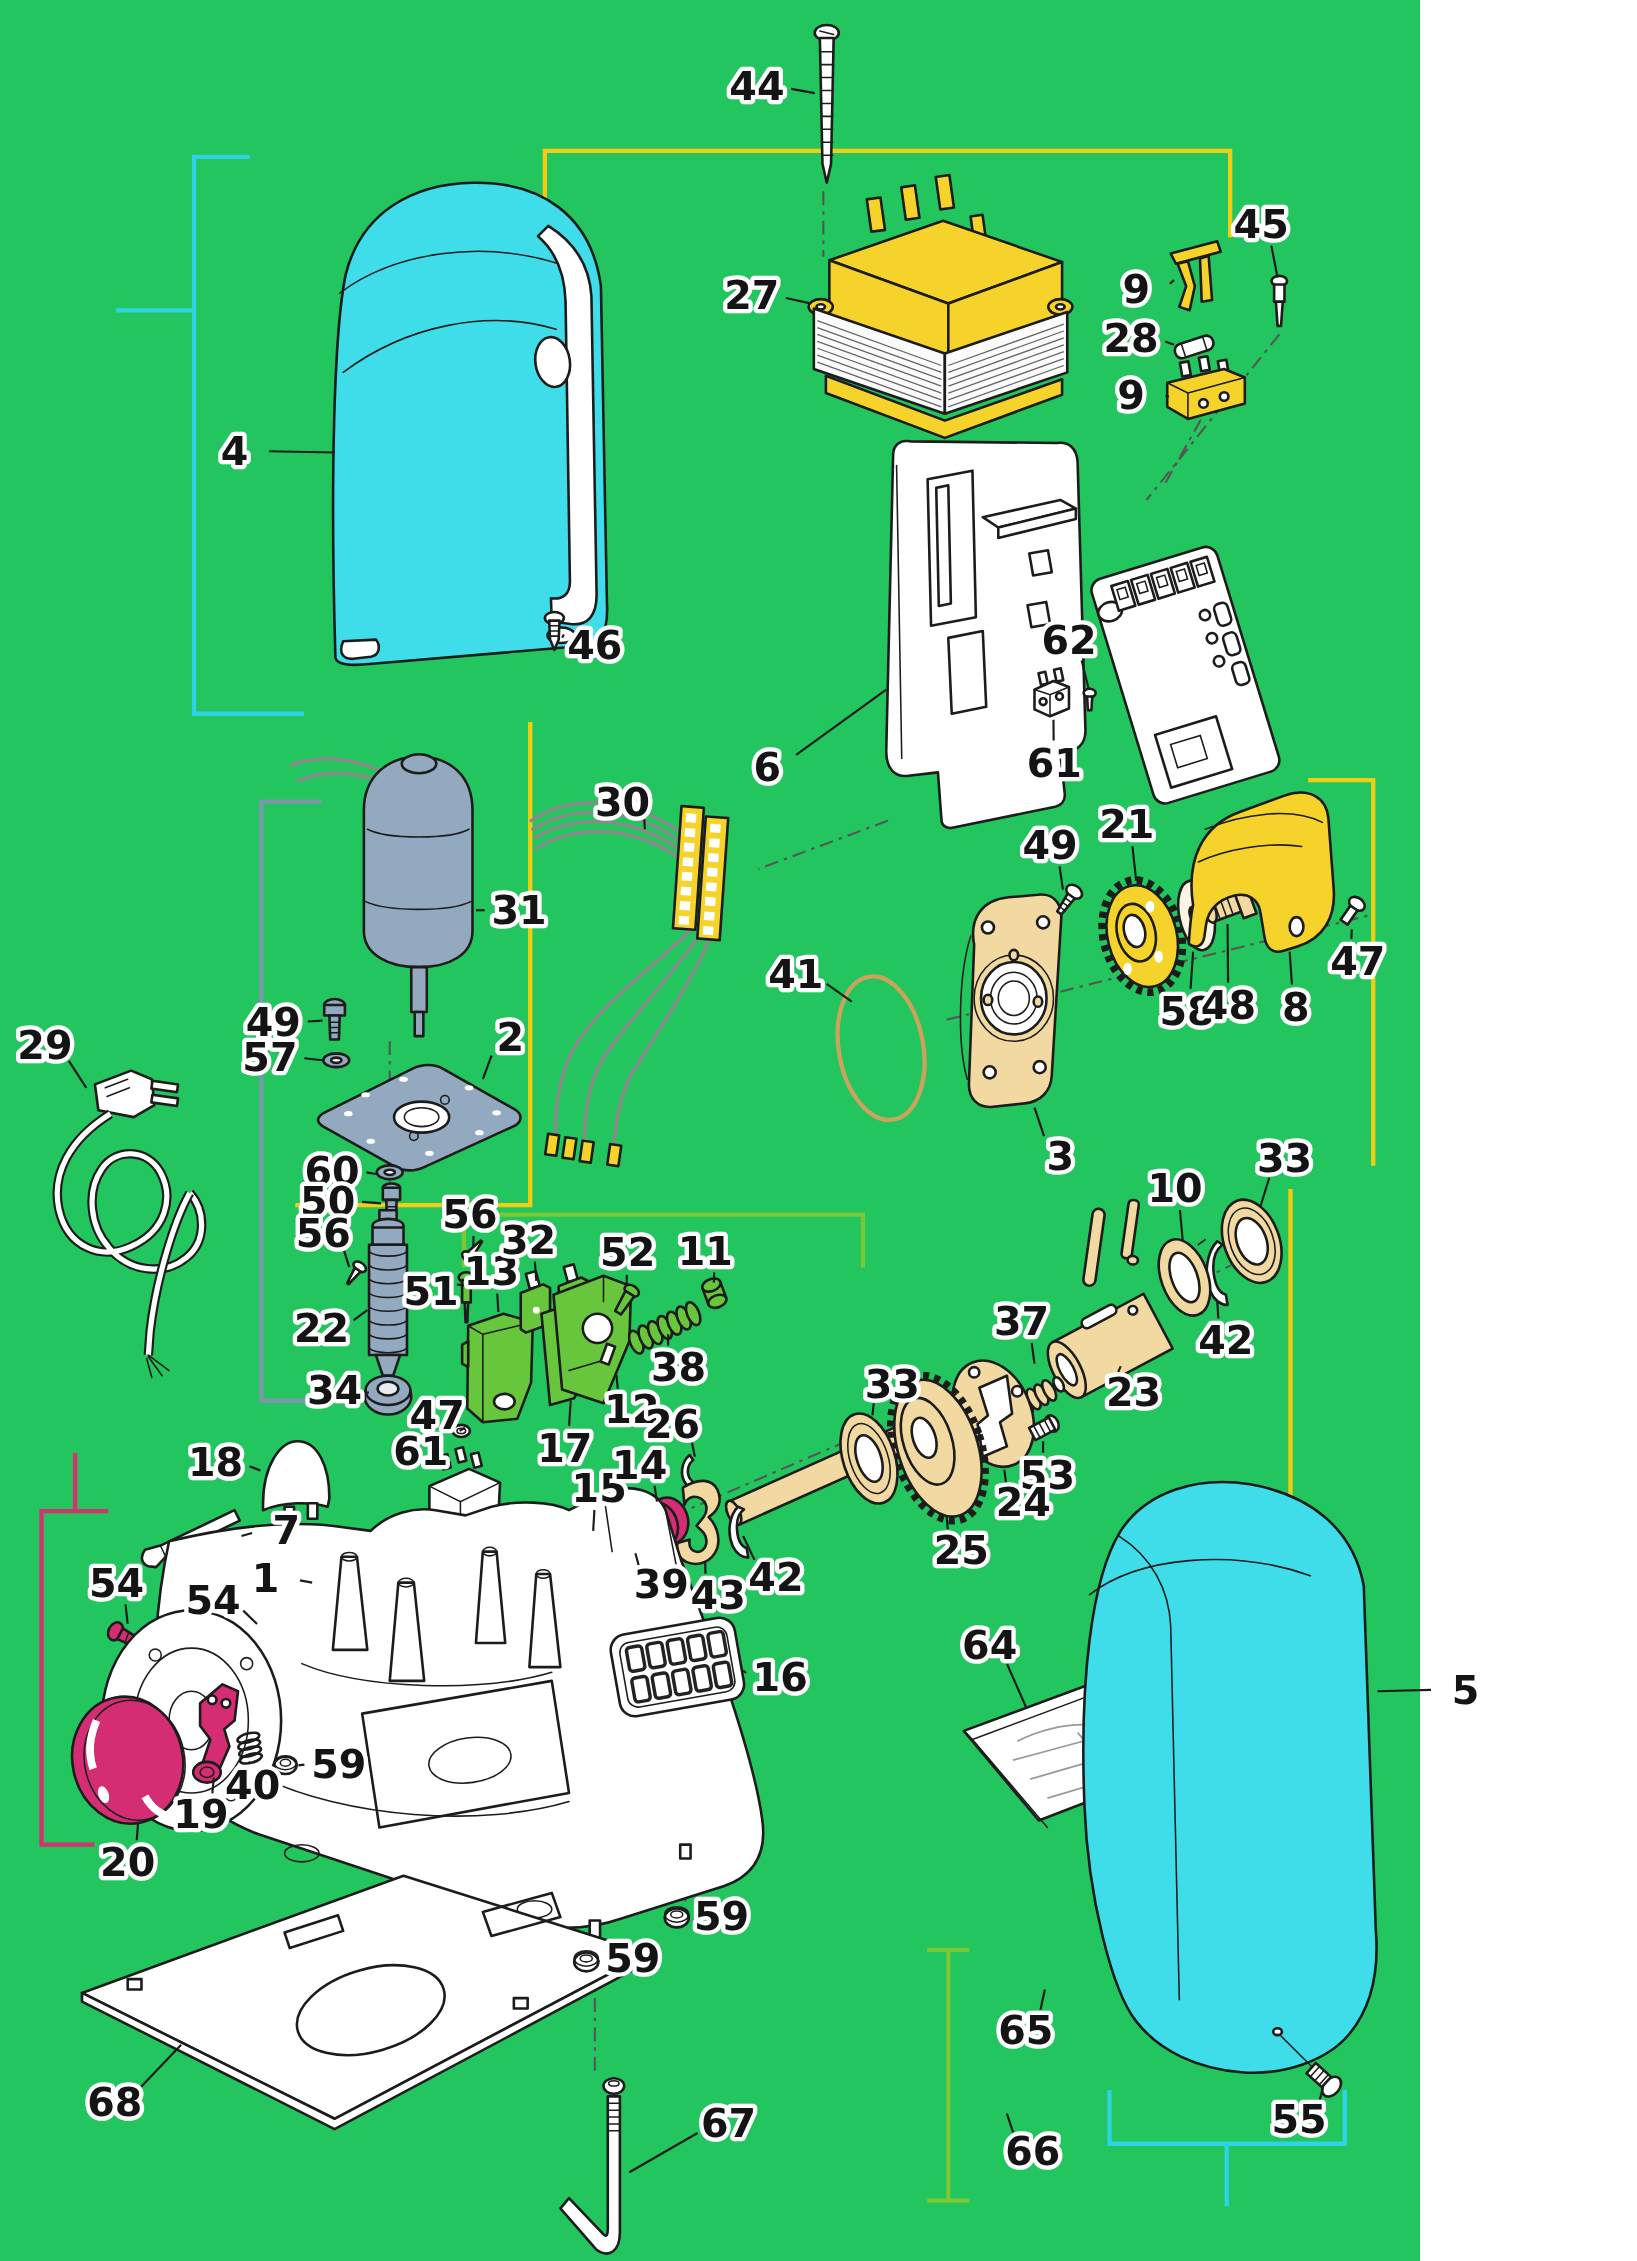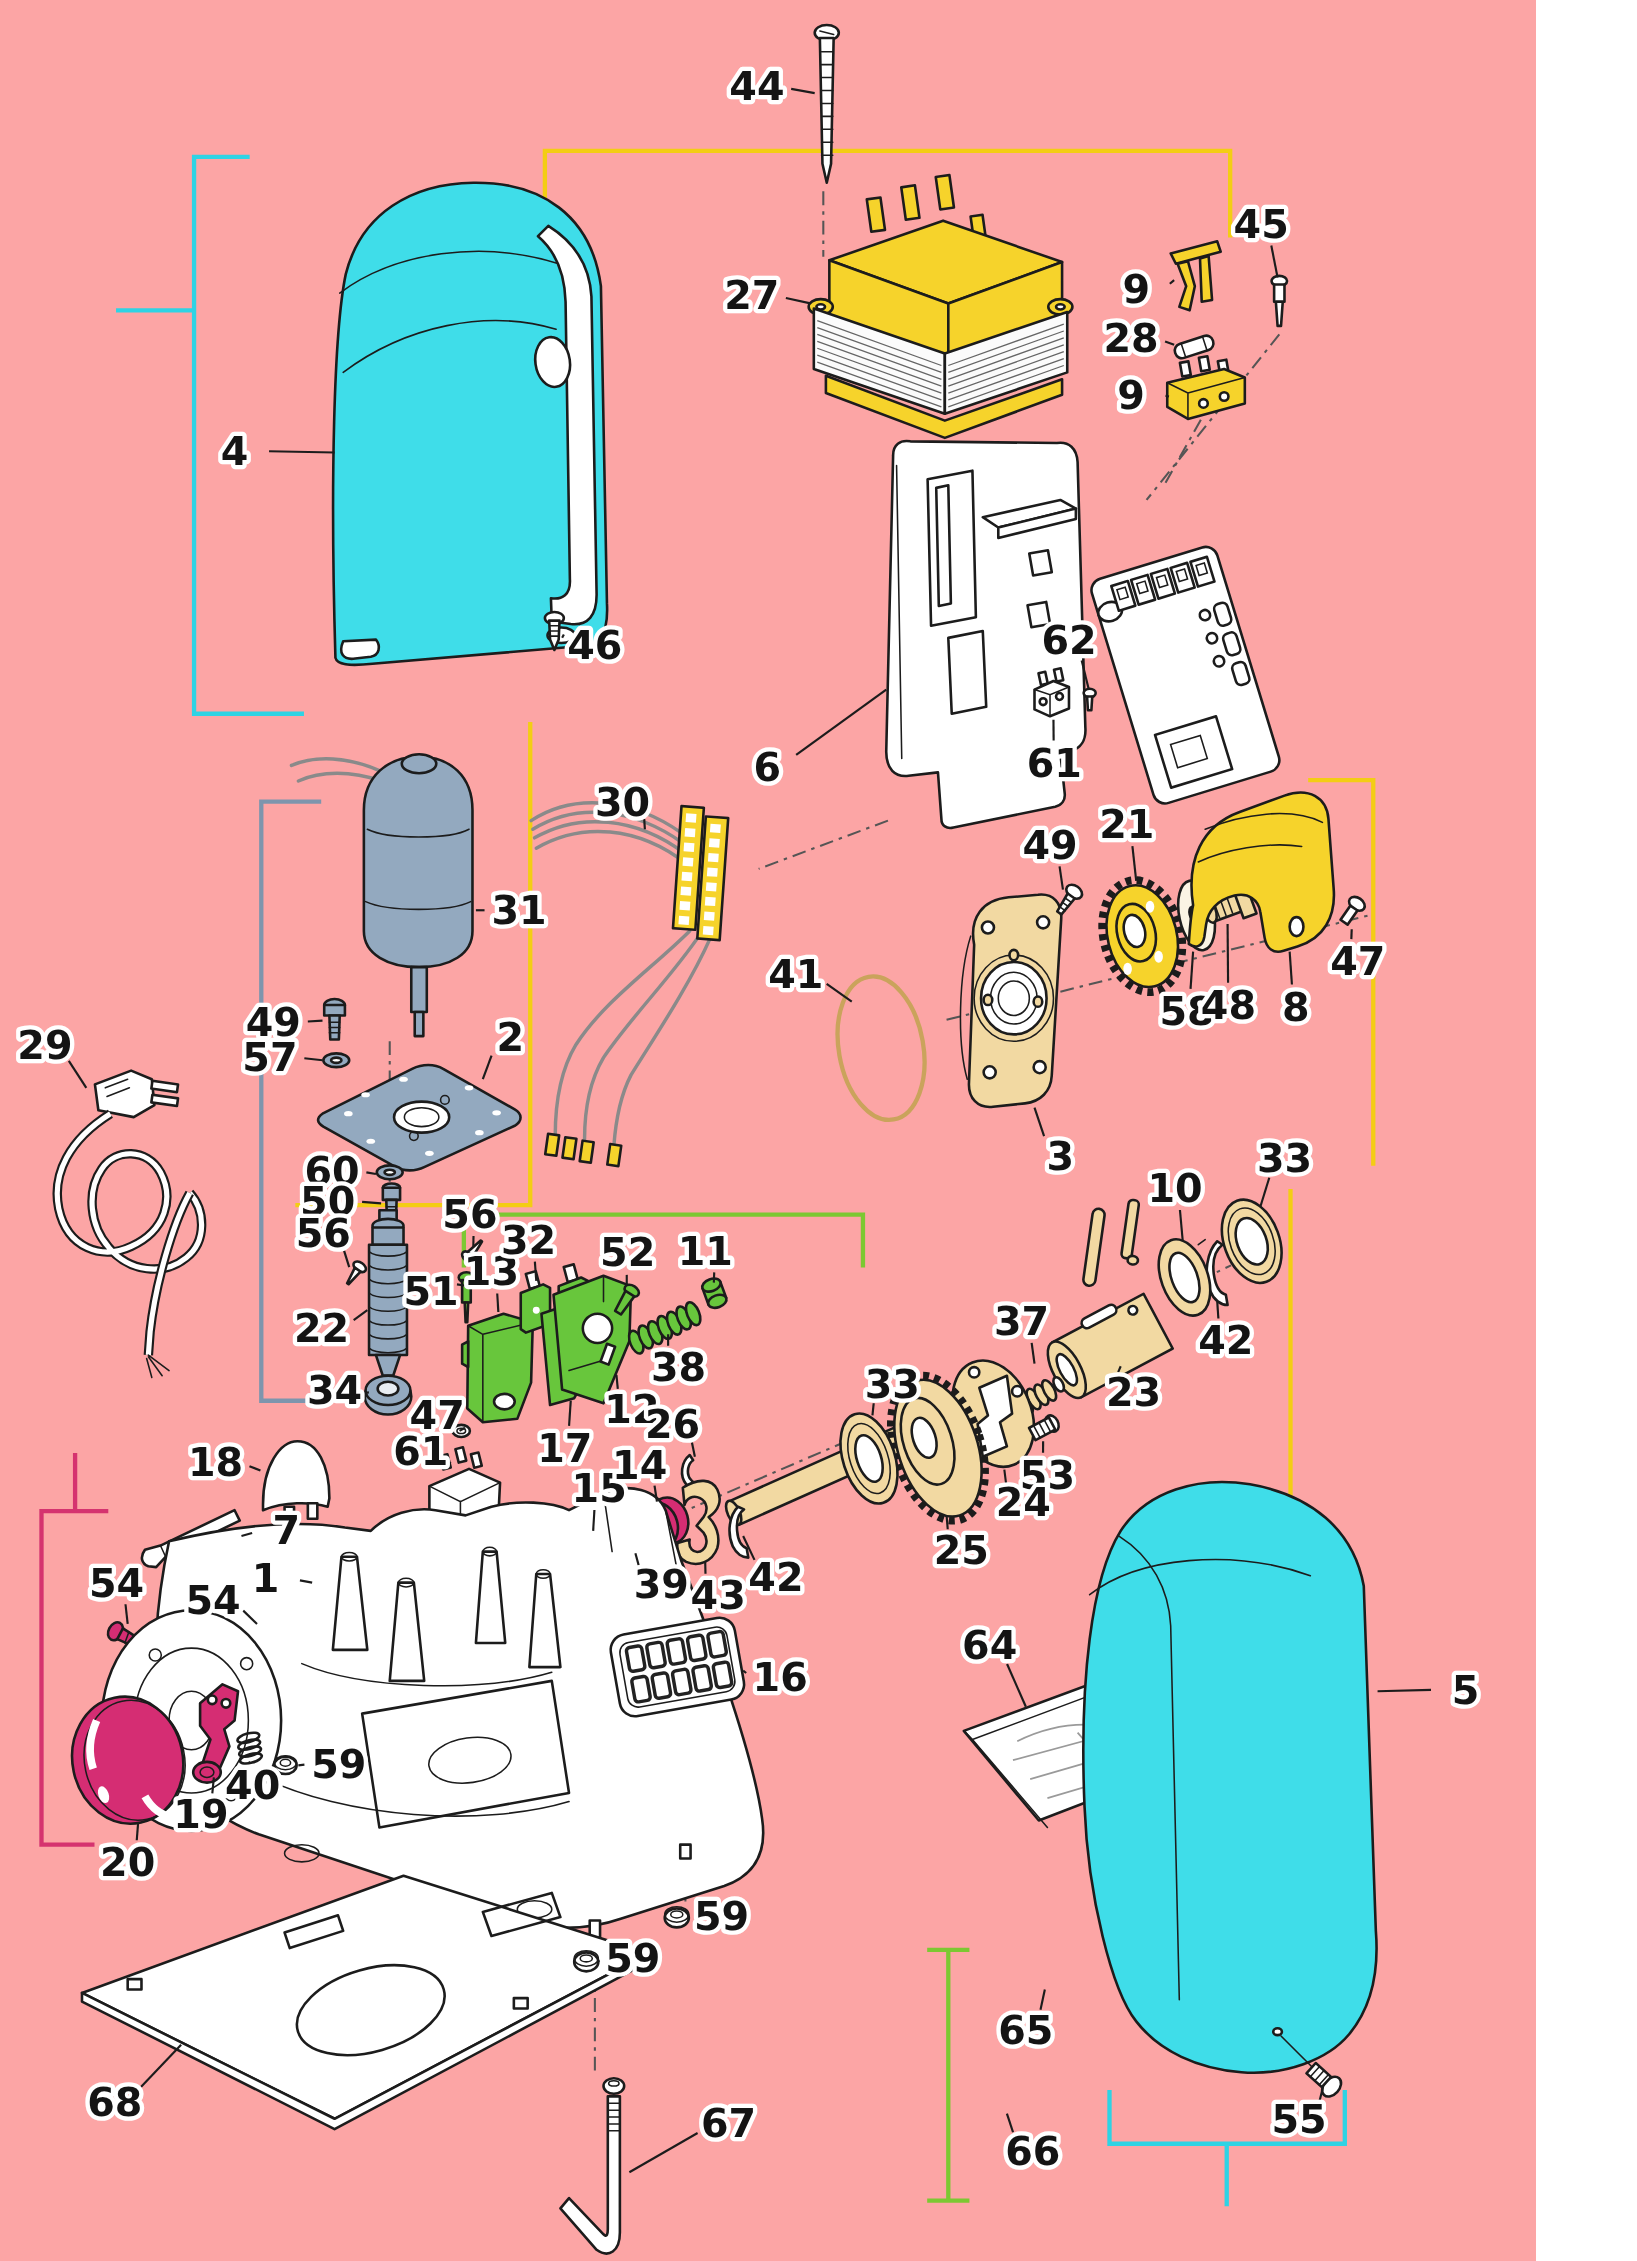--- a/index.html
+++ b/index.html
@@ -1,16 +1,16 @@
 <!DOCTYPE html>
 <html style="font-size:14px"><head>
 <meta charset="utf-8">
 <style>
   html,body{margin:0;padding:0;background:#fff}
-  .stage{width:1536px;height:2261px;position:relative;background:#fca5a5}
+  .stage{width:1420px;height:2261px;position:relative;background:#22c55e}
   svg{display:block}
   .f{stroke:#1c1c1c;stroke-width:3;stroke-linejoin:round;stroke-linecap:round}
   .s{stroke:#1c1c1c;stroke-width:3;fill:none;stroke-linejoin:round;stroke-linecap:round}
   .t{stroke:#1c1c1c;stroke-width:1.8;fill:none;stroke-linecap:round}
   .w{fill:#ffffff}
   .cy{fill:#3fdde9}
   .ye{fill:#f6d32b}
   .ta{fill:#f2d9a2}
   .gr{fill:#68c63c}
   .pk{fill:#d52d73}

